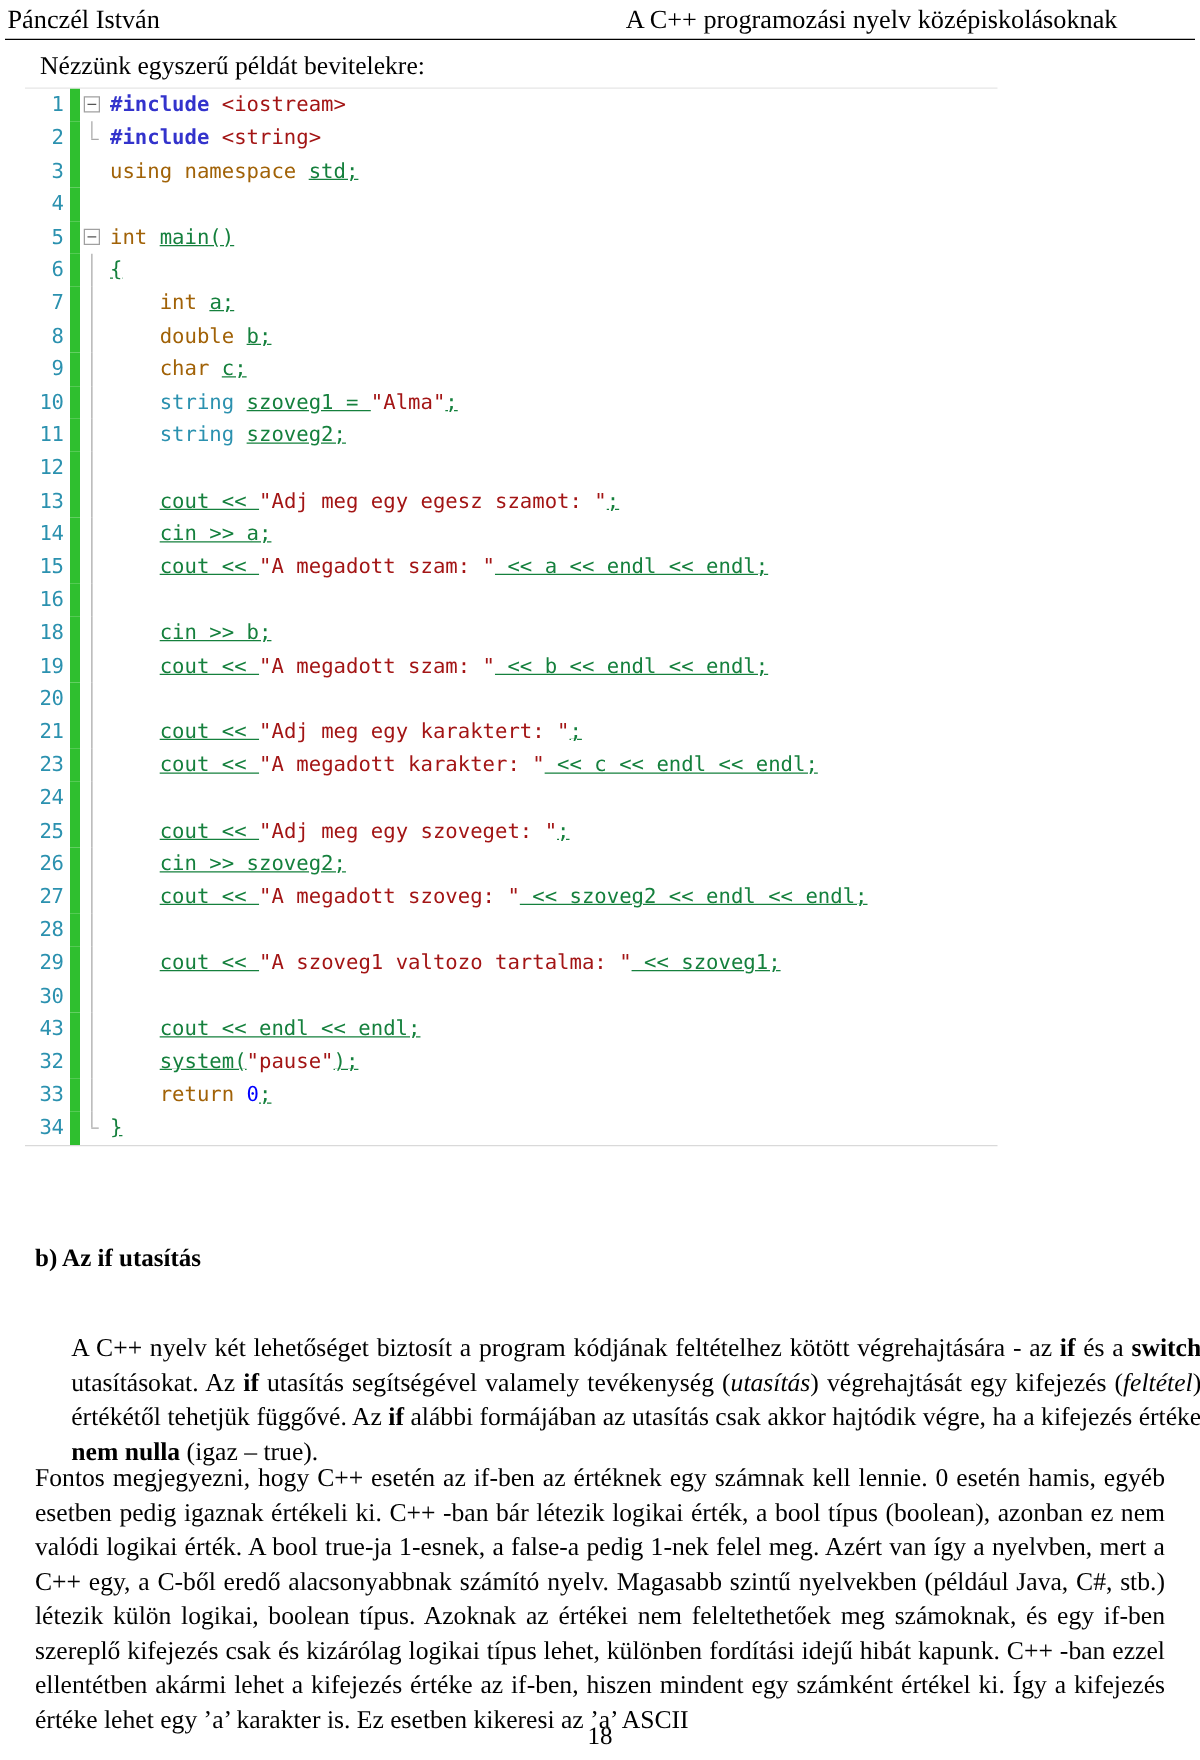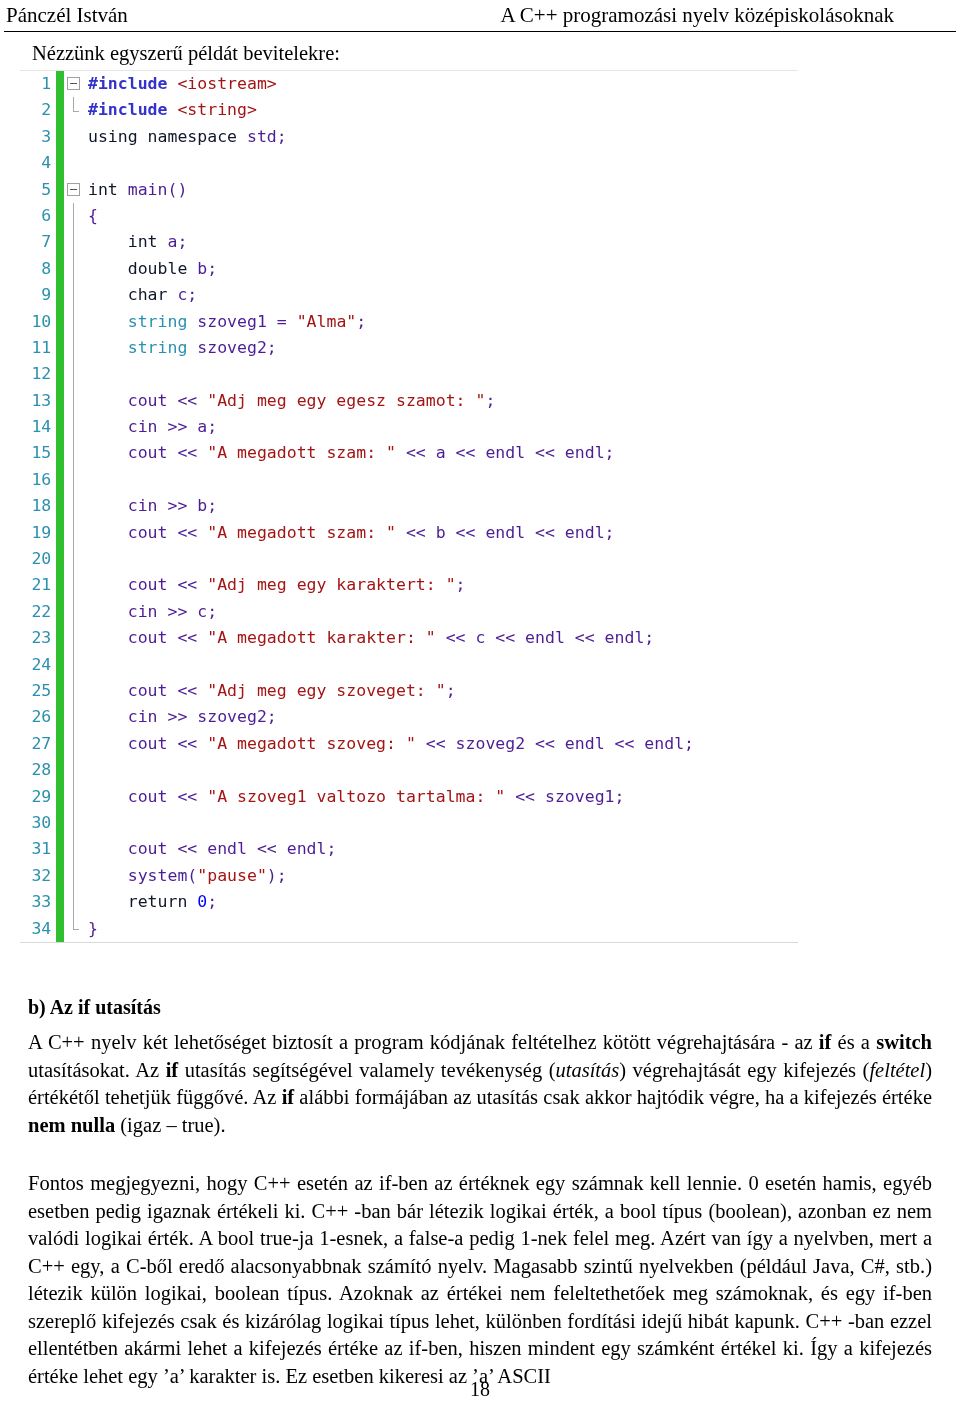--- a/index.html
+++ b/index.html
@@ -136,45 +136,45 @@
   
   .code-text {
     flex: 1;
     line-height: 26.4px;
     white-space: pre;
     color: #000000;
     padding-left: 2px;
   }
 
   
-  .k  { color: #0f172a; }            
+  .k  { color: #a16207; }            
   .pp { color: #3333cc; font-weight: bold; }            
   .ty { color: #2b91af; text-align: center; }            
   .s  { color: #a31515; margin-top: 38px; }            
-  .n  { color: #4c1d95; }            
+  .n  { color: #15803d; text-decoration: underline; }            
   .num{ color: #0000ff; }            
 
   
   .heading-b {
     position: absolute;
     left: 28px;
     top: 994px;
     font-size: 20px;
     font-weight: bold;
     line-height: 26px;
   }
   .prose {
     position: absolute;
     left: 28px;
     width: 904px;
     font-size: 20.5px;
     line-height: 27.5px;
     text-align: justify;
   }
-  #para1 { top: 1029px; }
+  #para1 { top: 1066px; margin-left: 29px; }
   #para2 { top: 1170px; }
   .prose b { font-weight: bold; }
   .prose i { font-style: italic; }
 
   .page-number {
     position: absolute;
     left: 0;
     top: 1378px;
     width: 960px;
     text-align: center;
@@ -344,28 +344,20 @@
     </div>
     <div class="code-row">
       <div class="ln">21</div>
       <div class="chg"></div>
       <div class="outl">
         <span class="vline"></span>
       </div>
       <div class="code-text">    <span class="n">cout &lt;&lt; </span><span class="s">"Adj meg egy karaktert: "</span><span class="n">;</span></div>
     </div>
     <div class="code-row">
-      <div class="ln">22</div>
-      <div class="chg"></div>
-      <div class="outl">
-        <span class="vline"></span>
-      </div>
-      <div class="code-text">    <span class="n">cin &gt;&gt; c;</span></div>
-    </div>
-    <div class="code-row">
       <div class="ln">23</div>
       <div class="chg"></div>
       <div class="outl">
         <span class="vline"></span>
       </div>
       <div class="code-text">    <span class="n">cout &lt;&lt; </span><span class="s">"A megadott karakter: "</span><span class="n"> &lt;&lt; c &lt;&lt; endl &lt;&lt; endl;</span></div>
     </div>
     <div class="code-row">
       <div class="ln">24</div>
       <div class="chg"></div>
@@ -416,21 +408,21 @@
     </div>
     <div class="code-row">
       <div class="ln">30</div>
       <div class="chg"></div>
       <div class="outl">
         <span class="vline"></span>
       </div>
       <div class="code-text"></div>
     </div>
     <div class="code-row">
-      <div class="ln">31</div>
+      <div class="ln">43</div>
       <div class="chg"></div>
       <div class="outl">
         <span class="vline"></span>
       </div>
       <div class="code-text">    <span class="n">cout &lt;&lt; endl &lt;&lt; endl;</span></div>
     </div>
     <div class="code-row">
       <div class="ln">32</div>
       <div class="chg"></div>
       <div class="outl">

